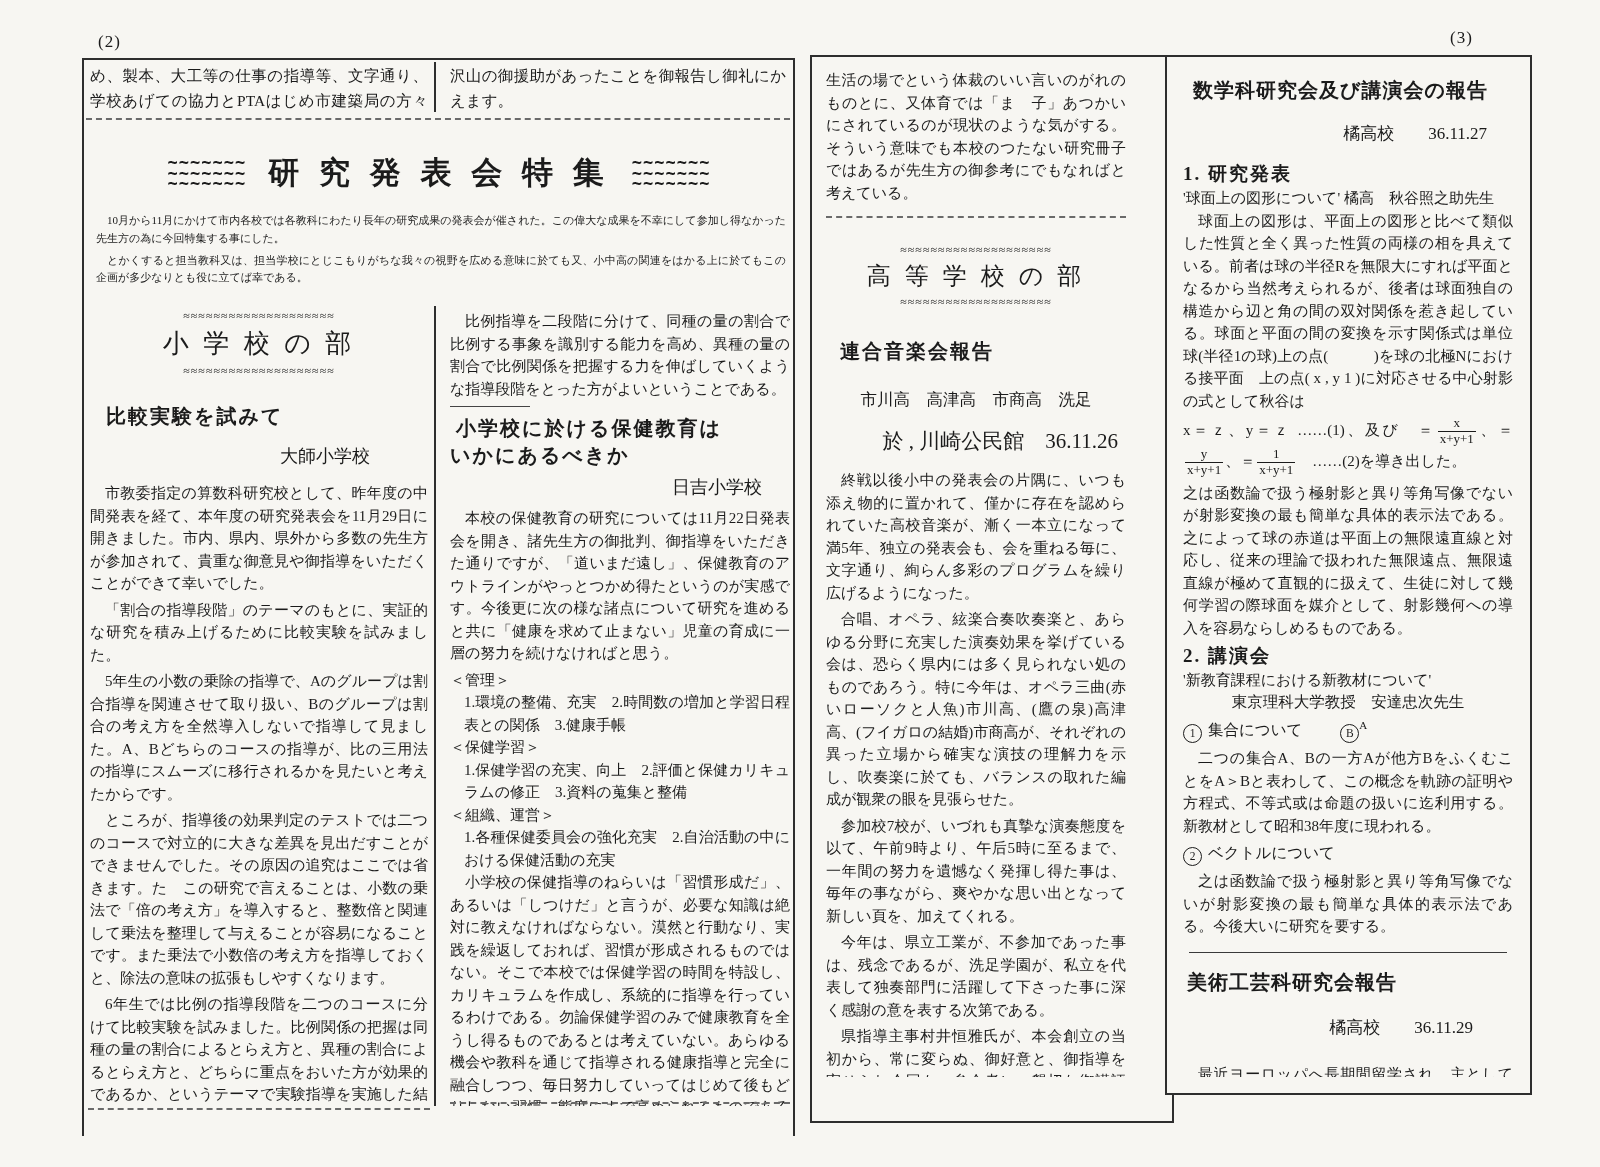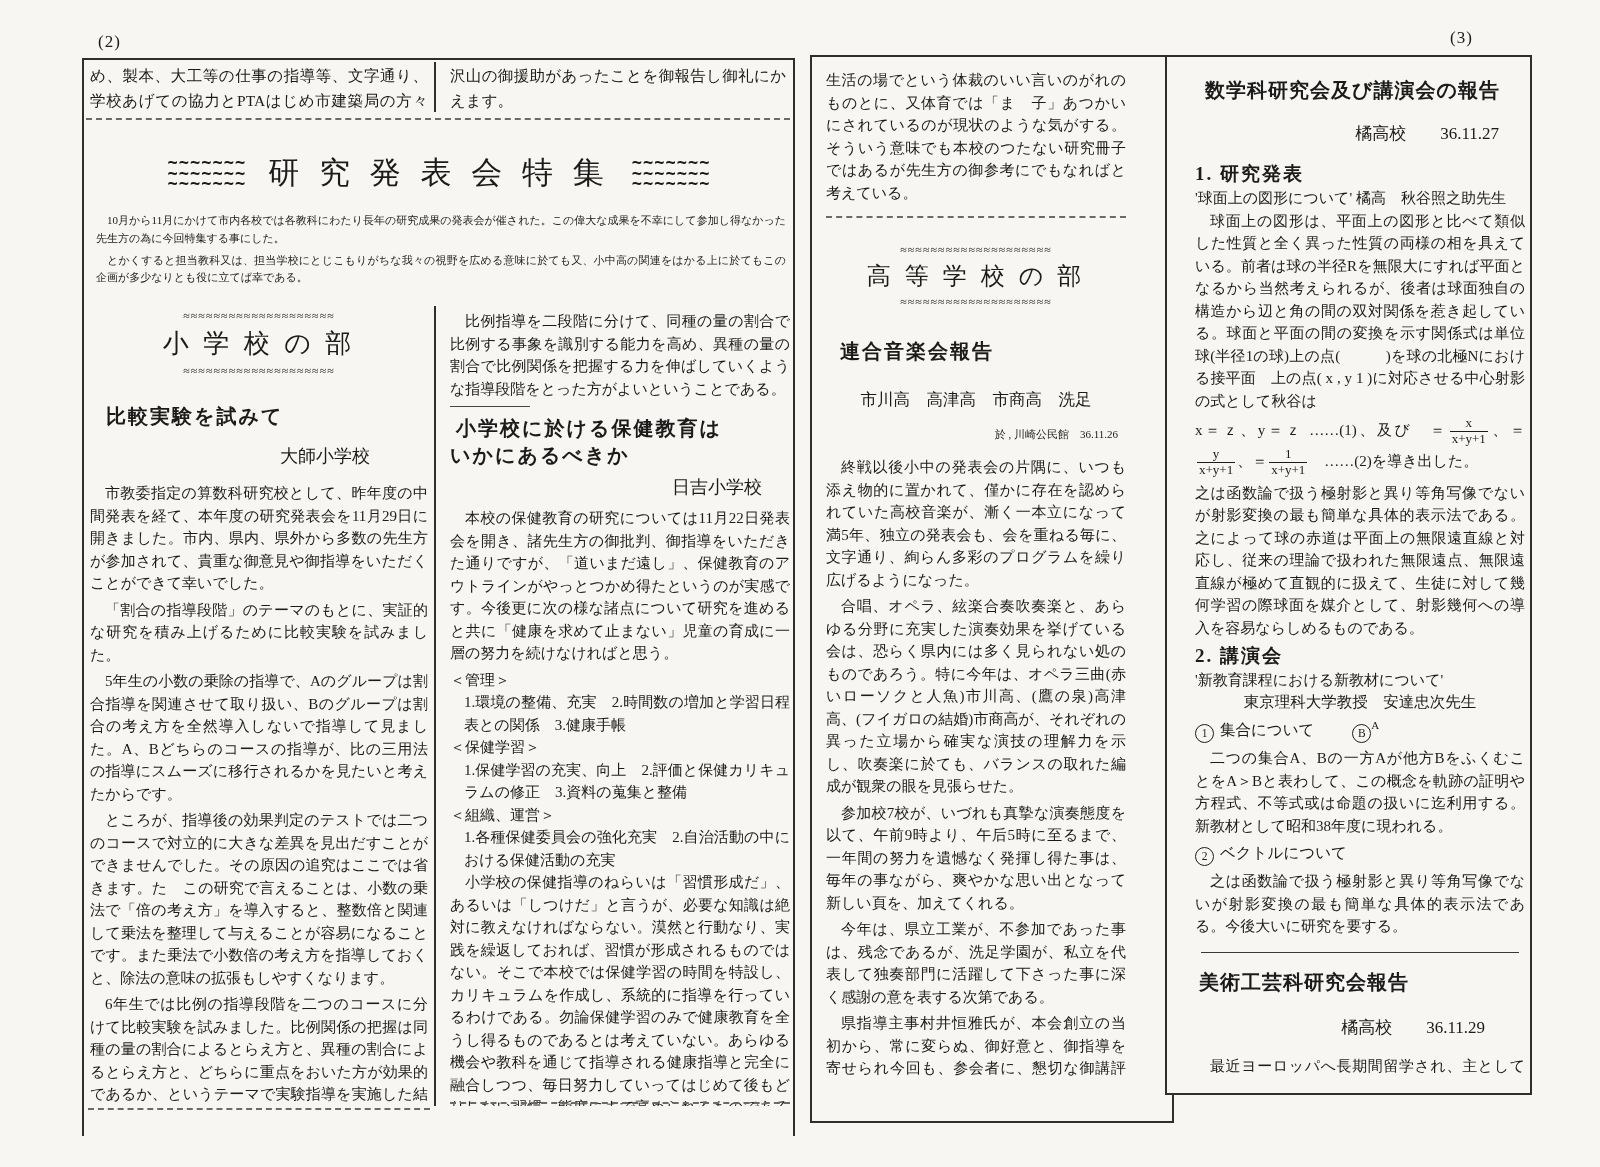--- a/index.html
+++ b/index.html
@@ -17,21 +17,21 @@
   .hline{position:absolute;background:#2e2e2e;height:2px;}
   .dashed{position:absolute;border-top:2px dashed #6a6a6a;height:0;}
   .pagenum{font-size:17px;letter-spacing:1px;}
   .col{position:absolute;overflow:hidden;text-align:justify;}
   p{margin:0 0 4px 0;}
   .body-text{font-size:15px;line-height:1.5;text-indent:1em;}
   .body-text.noindent{text-indent:0;}
   .masthead-text{font-size:15.5px;line-height:1.6;}
   .feature-row{display:flex;align-items:center;justify-content:center;gap:22px;}
   .wave{font-family:"DejaVu Sans Mono",monospace;font-size:17px;font-weight:bold;line-height:0.62;letter-spacing:1px;white-space:pre;}
-  .feature-title{font-size:31px;font-weight:normal;letter-spacing:6px;white-space:nowrap;text-align:center;}
+  .feature-title{font-size:31px;font-weight:bold;letter-spacing:6px;white-space:nowrap;text-align:center;}
   .intro{font-size:11px;line-height:1.62;text-indent:1em;}
   .squiggle{font-size:12px;letter-spacing:1px;text-align:center;line-height:1;color:#222;overflow:hidden;white-space:nowrap;}
   .section-title{font-size:26px;font-weight:normal;letter-spacing:4px;text-align:center;margin:4px 0;white-space:nowrap;}
   .article-title{font-size:20px;font-weight:bold;letter-spacing:2px;}
   .byline{font-size:18px;text-align:right;}
   .list-label{font-size:15px;line-height:1.5;}
   .list-items{font-size:15px;line-height:1.5;padding-left:14px;}
   .report-title{font-size:20px;font-weight:bold;letter-spacing:1px;}
   .report-byline{font-size:17px;text-align:right;}
   .sub-heading{font-size:19px;font-weight:bold;letter-spacing:2px;}
@@ -117,32 +117,32 @@
 
   <div class="boxed" style="left:810px;top:55px;width:330px;height:1034px;padding:15px;">
     <div class="col" style="left:14px;top:12px;width:300px;height:1008px;">
       <p class="body-text noindent">生活の場でという体裁のいい言いのがれのものとに、又体育では「まゝ子」あつかいにされているのが現状のような気がする。そういう意味でも本校のつたない研究冊子ではあるが先生方の御参考にでもなればと考えている。</p>
       <div style="border-top:2px dashed #6a6a6a;margin:12px 0 26px 0;"></div>
       <div class="squiggle">≈≈≈≈≈≈≈≈≈≈≈≈≈≈≈≈≈≈≈≈</div>
       <div class="section-title" style="font-size:24px;">高 等 学 校 の 部</div>
       <div class="squiggle">≈≈≈≈≈≈≈≈≈≈≈≈≈≈≈≈≈≈≈≈</div>
       <div class="article-title" style="margin:30px 0 16px 14px;">連合音楽会報告</div>
       <div style="font-size:16.5px;text-align:center;margin-top:24px;">市川高　高津高　市商高　洗足</div>
-      <div style="font-size:11px;text-align:right;padding-right:8px;margin:16px 0 14px 0;">於 , 川崎公民館　36.11.26</div>
+      <div style="font-size:21px;text-align:right;padding-right:8px;margin:16px 0 14px 0;">於 , 川崎公民館　36.11.26</div>
       <p class="body-text">終戦以後小中の発表会の片隅に、いつも添え物的に置かれて、僅かに存在を認められていた高校音楽が、漸く一本立になって満5年、独立の発表会も、会を重ねる毎に、文字通り、絢らん多彩のプログラムを繰り広げるようになった。</p>
       <p class="body-text">合唱、オペラ、絃楽合奏吹奏楽と、あらゆる分野に充実した演奏効果を挙げている会は、恐らく県内には多く見られない処のものであろう。特に今年は、オペラ三曲(赤いローソクと人魚)市川高、(鷹の泉)高津高、(フイガロの結婚)市商高が、それぞれの異った立場から確実な演技の理解力を示し、吹奏楽に於ても、バランスの取れた編成が観衆の眼を見張らせた。</p>
       <p class="body-text">参加校7校が、いづれも真摯な演奏態度を以て、午前9時より、午后5時に至るまで、一年間の努力を遺憾なく発揮し得た事は、毎年の事ながら、爽やかな思い出となって新しい頁を、加えてくれる。</p>
       <p class="body-text">今年は、県立工業が、不参加であった事は、残念であるが、洗足学園が、私立を代表して独奏部門に活躍して下さった事に深く感謝の意を表する次第である。</p>
       <p class="body-text">県指導主事村井恒雅氏が、本会創立の当初から、常に変らぬ、御好意と、御指導を寄せられ今回も、参会者に、懇切な御講評を、賜わり指針を与えられ、更に貧しい本会に、金一封の、御厚志まで戴いたことを、感謝と共に、参加御一同に御知らせ致します。</p>
 
     </div>
   </div>
 
   <div class="boxed" style="left:1165px;top:55px;width:363px;height:1036px;">
-    <div class="col" style="left:28px;top:20px;width:330px;height:1000px;">
+    <div class="col" style="left:16px;top:20px;width:330px;height:1000px;">
       <div class="report-title" style="margin-left:10px;">数学科研究会及び講演会の報告</div>
       <div class="report-byline" style="padding-right:26px;margin:18px 0 16px 0;">橘高校　　36.11.27</div>
       <div class="sub-heading">1. 研究発表</div>
       <div class="talk-line">'球面上の図形について' 橘高　秋谷照之助先生</div>
       <p class="body-text">球面上の図形は、平面上の図形と比べて類似した性質と全く異った性質の両様の相を具えている。前者は球の半径Rを無限大にすれば平面となるから当然考えられるが、後者は球面独自の構造から辺と角の間の双対関係を惹き起している。球面と平面の間の変換を示す関係式は単位球(半径1の球)上の点(　　　)を球の北極Nにおける接平面　上の点( x , y  1 )に対応させる中心射影の式として秋谷は</p>
       <p class="body-text noindent">
         <span>x＝ｚ、y＝ｚ ……(1)、及び　＝</span><span class="frac">
             <span class="num">x</span>
             <span class="den">x+y+1</span>
           </span><span>、＝</span><span class="frac">
@@ -161,18 +161,18 @@
         <span class="circle-num">1</span><span>集合について</span>
         <span style="margin-left:34px;"><span class="circle-num" style="margin-right:0;">B</span><span class="note-sup">A</span></span>
       </div>
       <p class="body-text">二つの集合A、Bの一方Aが他方BをふくむことをA＞Bと表わして、この概念を軌跡の証明や方程式、不等式或は命題の扱いに迄利用する。新教材として昭和38年度に現われる。</p>
       <div class="item-row">
         <span class="circle-num">2</span><span>ベクトルについて</span>
       </div>
       <p class="body-text">之は函数論で扱う極射影と異り等角写像でないが射影変換の最も簡単な具体的表示法である。今後大いに研究を要する。</p>
       <div class="thin-rule"></div>
       <div class="report-title" style="margin-left:4px;">美術工芸科研究会報告</div>
-      <div class="report-byline" style="padding-right:40px;margin:20px 0 16px 0;">橘高校　　36.11.29</div>
+      <div class="report-byline" style="padding-right:40px;margin:20px 0 24px 0;">橘高校　　36.11.29</div>
       <p class="body-text">最近ヨーロッパへ長期間留学され、主としてギリシヤの建築、彫刻を直接現地で深く研究され、又莫大なスライド写真を撮られて帰国された教育大教授沢柳太郎先生を迎えて「ギリシヤの建築と彫刻」のスライドを通して、その鑑賞と講演を中心として研究会が開かれました。参会者は中学の先生と高校関係の10数名でしたが静かな雰囲気の中でゆっくりと、約1時間半</p>
     </div>
   </div>
 
 </div>
 
 </body></html>

